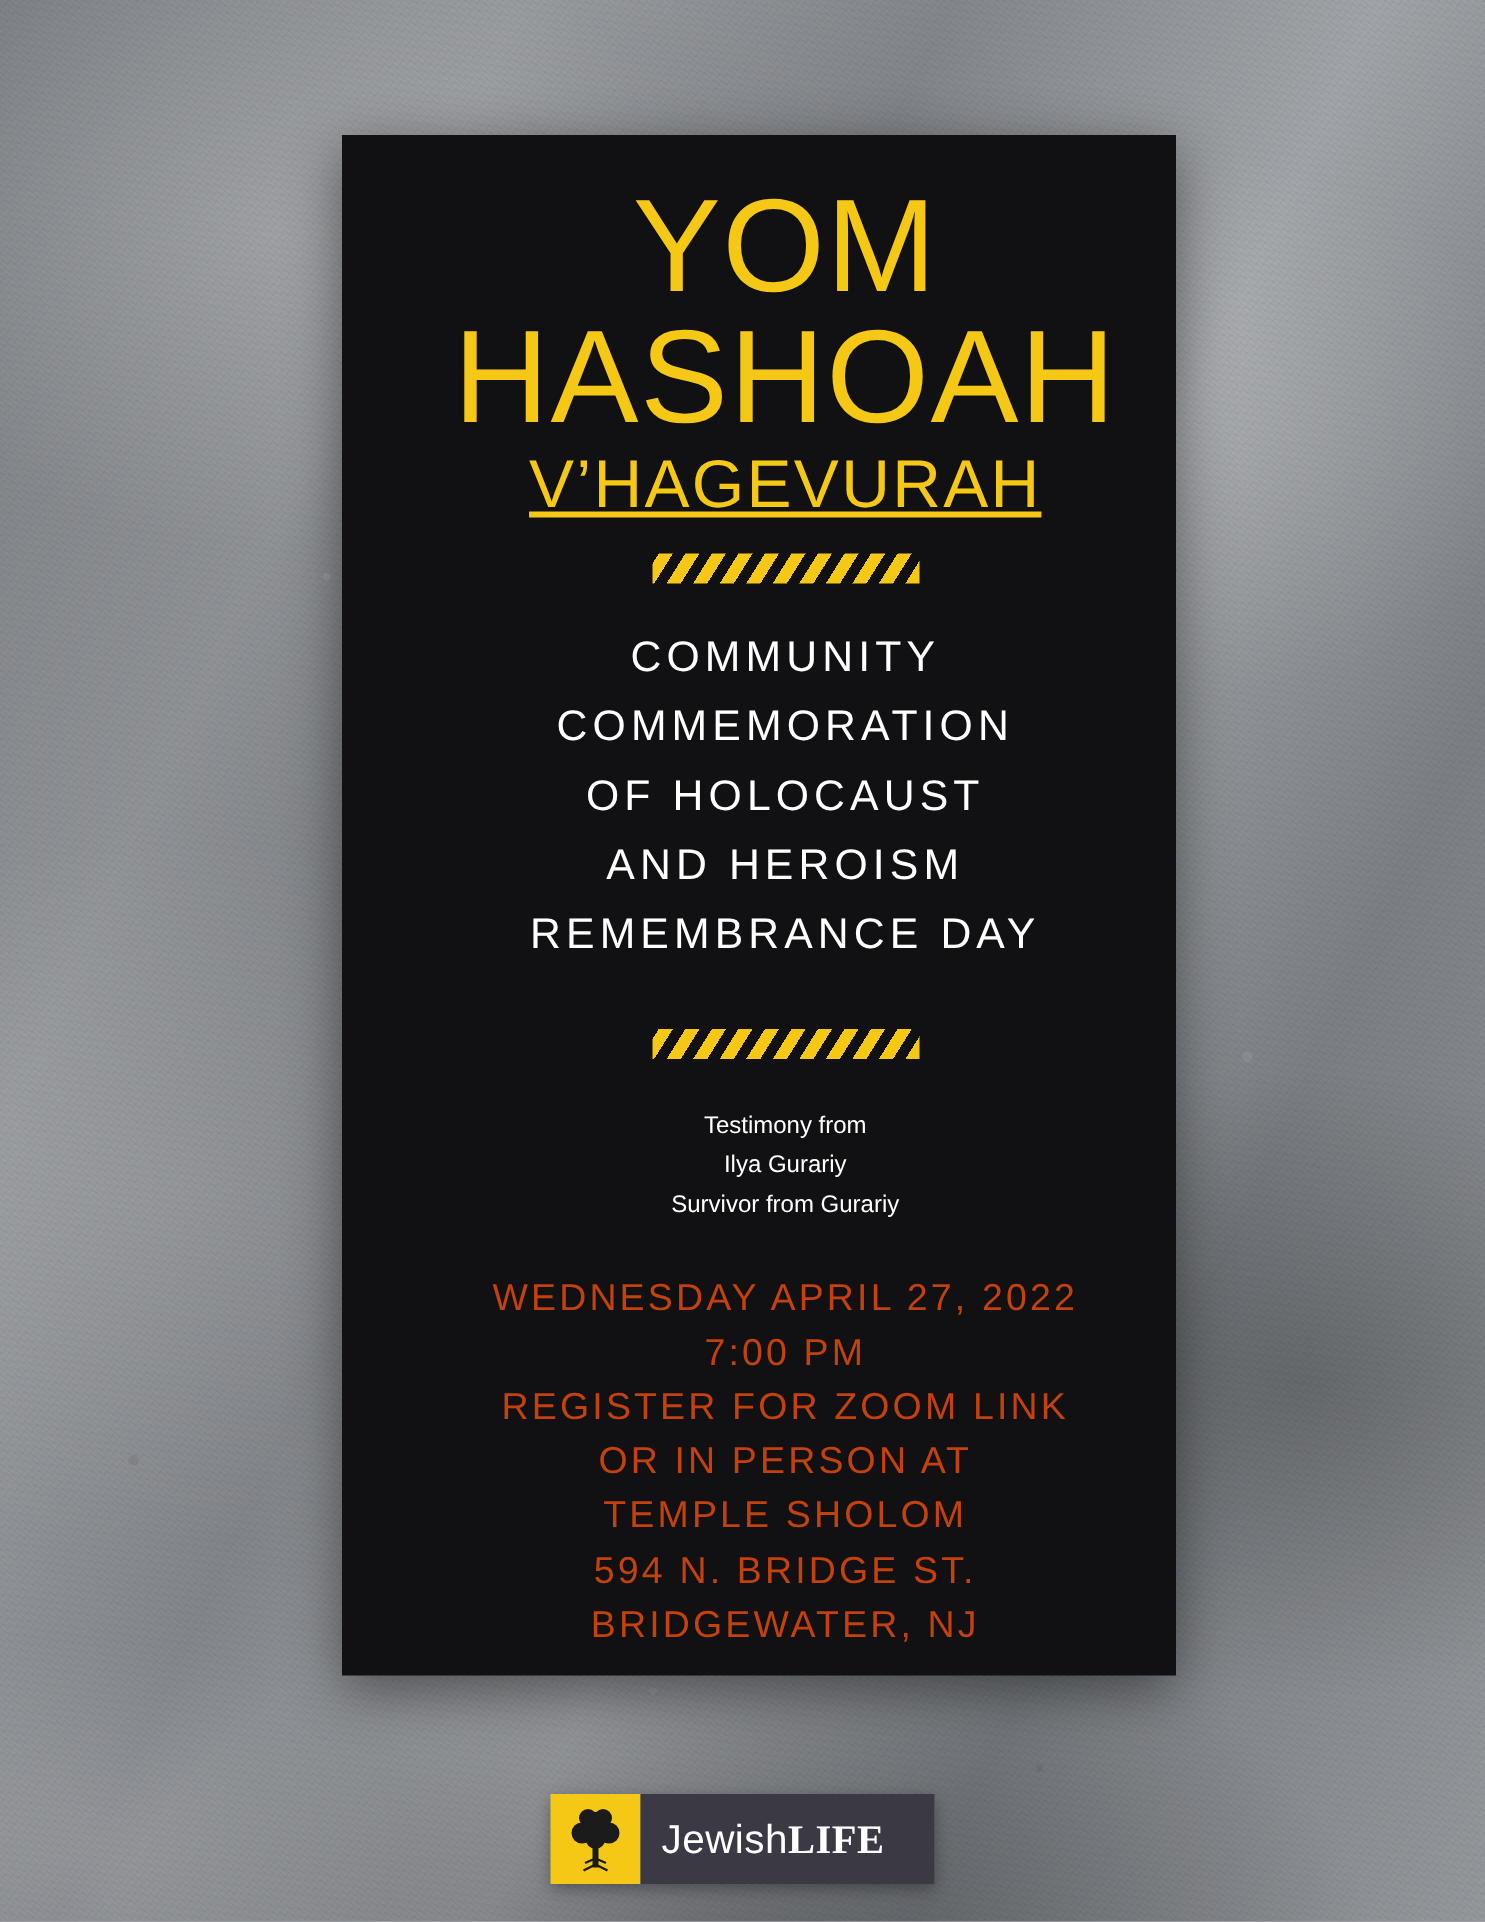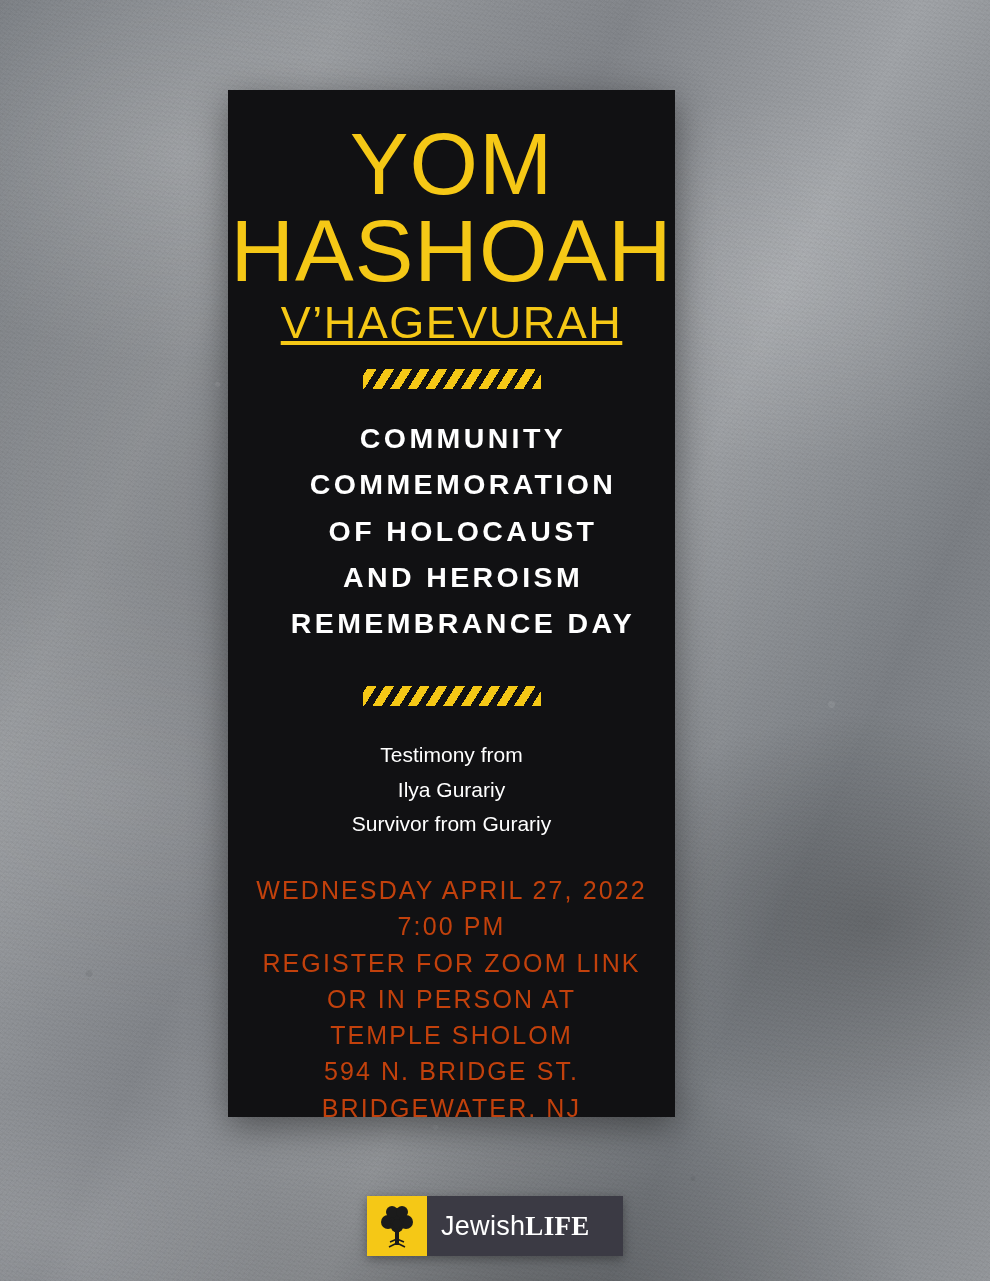--- a/index.html
+++ b/index.html
@@ -52,26 +52,27 @@
       radial-gradient(circle at 9% 76%, rgba(0,0,0,0.16) 0 3px, rgba(0,0,0,0) 4px),
       radial-gradient(circle at 44% 88%, rgba(255,255,255,0.16) 0 2px, rgba(255,255,255,0) 3px),
       radial-gradient(circle at 70% 92%, rgba(0,0,0,0.14) 0 2px, rgba(0,0,0,0) 3px);
   }
 
   
   .flyer {
     position: absolute;
     left: 228px;
     top: 90px;
-    width: 447px;
+    width: 521px;
     height: 1027px;
     background: #111113;
     box-shadow: 0 10px 34px rgba(0,0,0,0.45);
     text-align: center;
     overflow: hidden;
+    padding-left: 35px;
   }
 
   .title-yellow {
     color: #f5c816;
     font-weight: 400;
     letter-spacing: 1px;
     line-height: 0.92;
   }
   .line-yom {
     font-size: 88px;
@@ -100,31 +101,31 @@
       #111113 8px, #111113 15px
     );
   }
   .stripe.second {
     margin-top: 40px;
     width: 178px;
   }
 
   .headline {
     color: #ffffff;
-    font-weight: bold;
+    font-weight: normal;
     font-size: 28.5px;
     letter-spacing: 3.4px;
     line-height: 1.62;
     margin: 26px auto 0 auto;
     width: 470px;
   }
 
   .testimony {
     color: #ffffff;
-    font-size: 21px;
+    font-size: 16px;
     line-height: 1.65;
     margin-top: 32px;
     font-weight: 400;
     text-align: center;
   }
 
   .details {
     color: #c2410c;
     font-size: 25px;
     letter-spacing: 2.1px;

